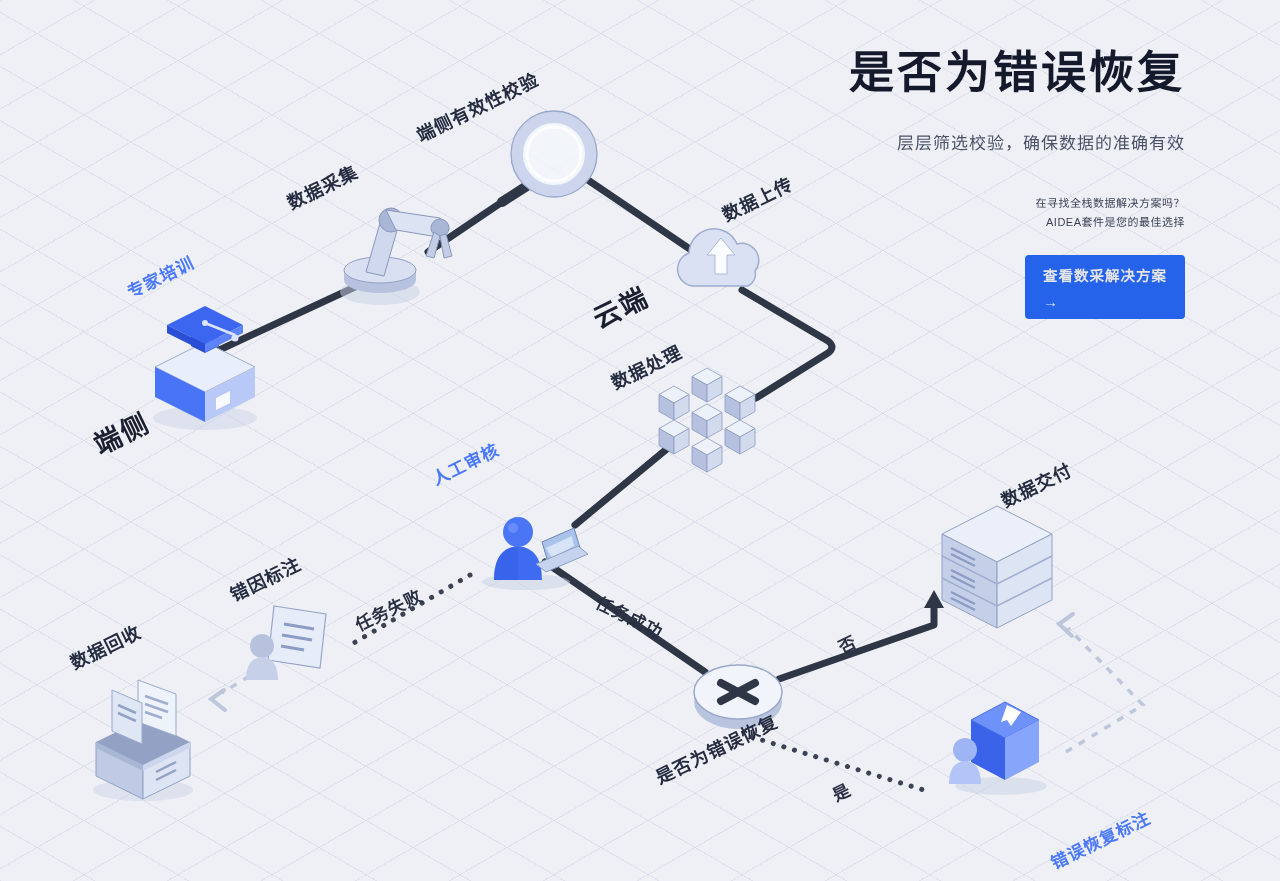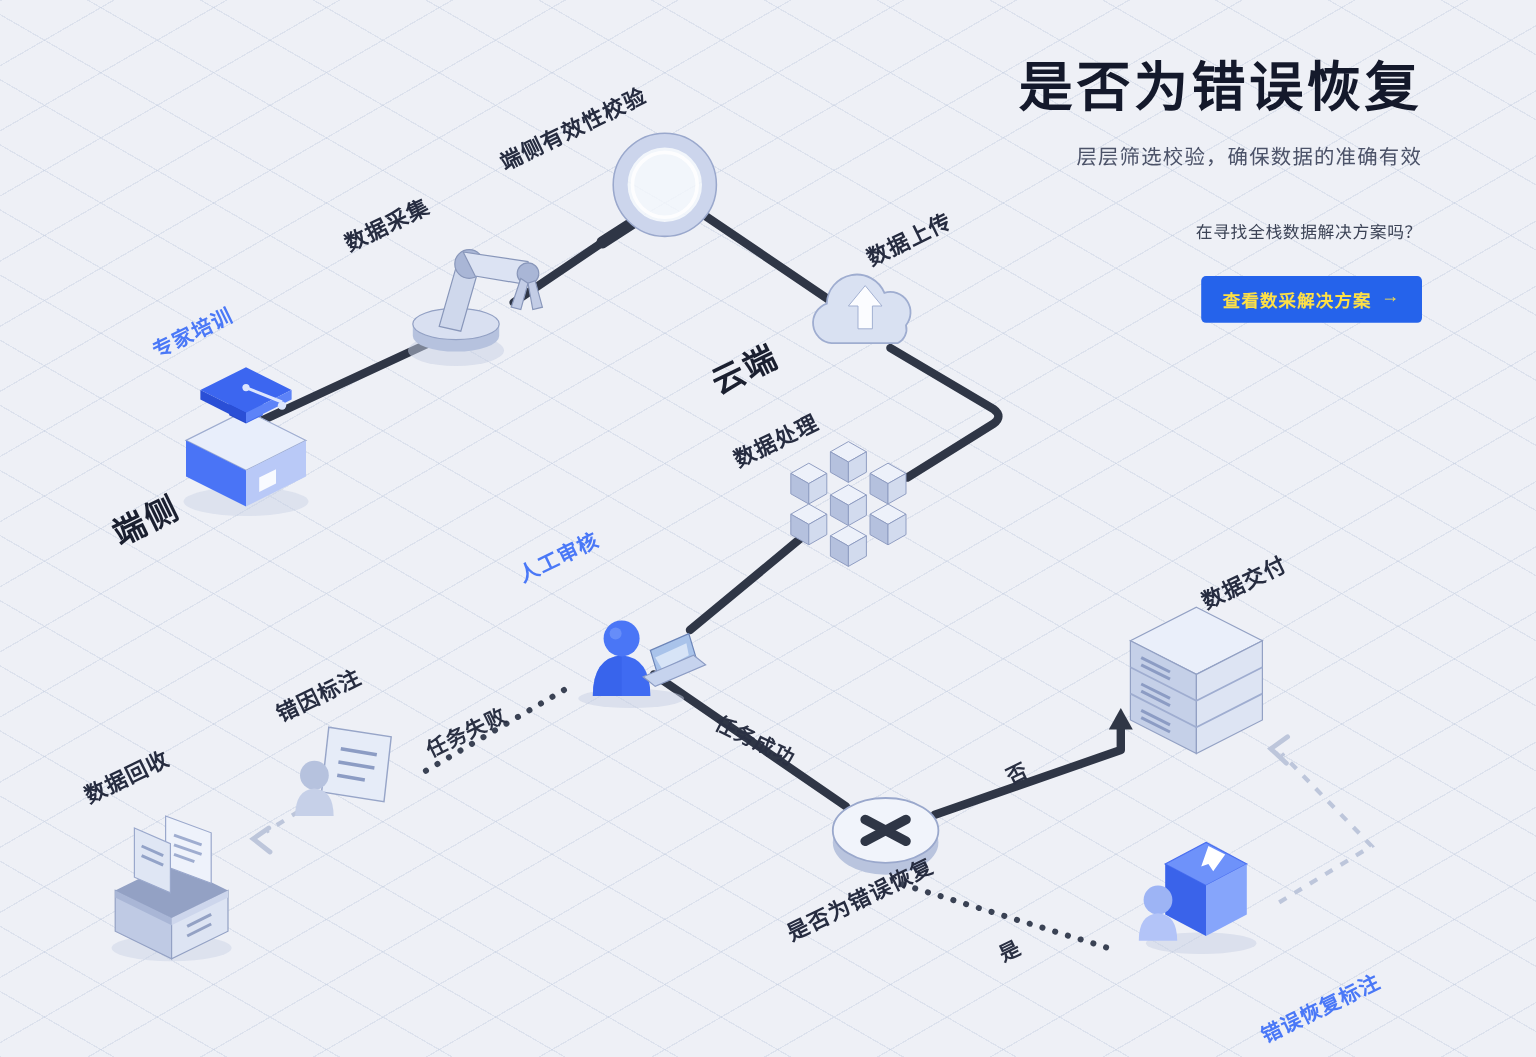--- a/index.html
+++ b/index.html
@@ -21,27 +21,27 @@
     color:#262c40;font-size:18px;letter-spacing:1px;
     transform:translate(-50%,-50%) rotate(var(--r,-26deg));
   }
   .lbl.blue{color:#4a78f7;font-size:17px}
   .lbl.big{font-size:27px;font-weight:800;color:#1b2030;letter-spacing:2px}
   .lbl.small{font-size:17px;color:#2a3043}
   .header{
     position:absolute;right:95px;top:36px;width:460px;text-align:right;
   }
   .title{font-size:45px;font-weight:800;color:#14192b;letter-spacing:3px;margin:0}
-  .subtitle{margin-top:16px;font-size:17px;color:#4b5268;letter-spacing:1px}
-  .promo{margin-top:40px;font-size:14px;color:#3c4356;line-height:1.7;letter-spacing:.5px}
+  .subtitle{margin-top:28px;font-size:17px;color:#4b5268;letter-spacing:1px}
+  .promo{margin-top:40px;font-size:11px;color:#3c4356;line-height:1.7;letter-spacing:.5px}
   .cta{
     margin-top:24px;display:inline-flex;align-items:flex-start;gap:8px;
-    background:#2563eb;color:#fde047;border:none;border-radius:4px;
+    background:#2563eb;color:#e5e5e5;border:none;border-radius:4px;
     padding:9px 18px;font-size:14.5px;font-weight:700;letter-spacing:1px;
-    cursor:pointer;font-family:inherit;
+    cursor:pointer;font-family:inherit;flex-direction:column;
   }
   .cta .arrow{font-size:15px;font-weight:400}
 </style>
 </head>
 <body>
 
 <div class="canvas">
 
   <svg class="connectors" width="1280" height="881" viewBox="0 0 1280 881">
     <g fill="none" stroke="#2f3646" stroke-width="7" stroke-linecap="round" stroke-linejoin="round">
@@ -244,20 +244,21 @@
   <div class="lbl small" style="left:847px;top:643px">否</div>
   <div class="lbl small" style="left:841px;top:791px">是</div>
   <div class="lbl" style="left:1036px;top:484px">数据交付</div>
   <div class="lbl blue" style="left:1100px;top:839px">错误恢复标注</div>
 
   <div class="header">
     <h1 class="title">是否为错误恢复</h1>
     <div class="subtitle">层层筛选校验，确保数据的准确有效</div>
     <div class="promo">
       <div>在寻找全栈数据解决方案吗？</div>
+      <div>AIDEA套件是您的最佳选择</div>
     </div>
     <button class="cta">
       <span>查看数采解决方案</span>
       <span class="arrow">→</span>
     </button>
   </div>
 
 </div>
 
 </body></html>

